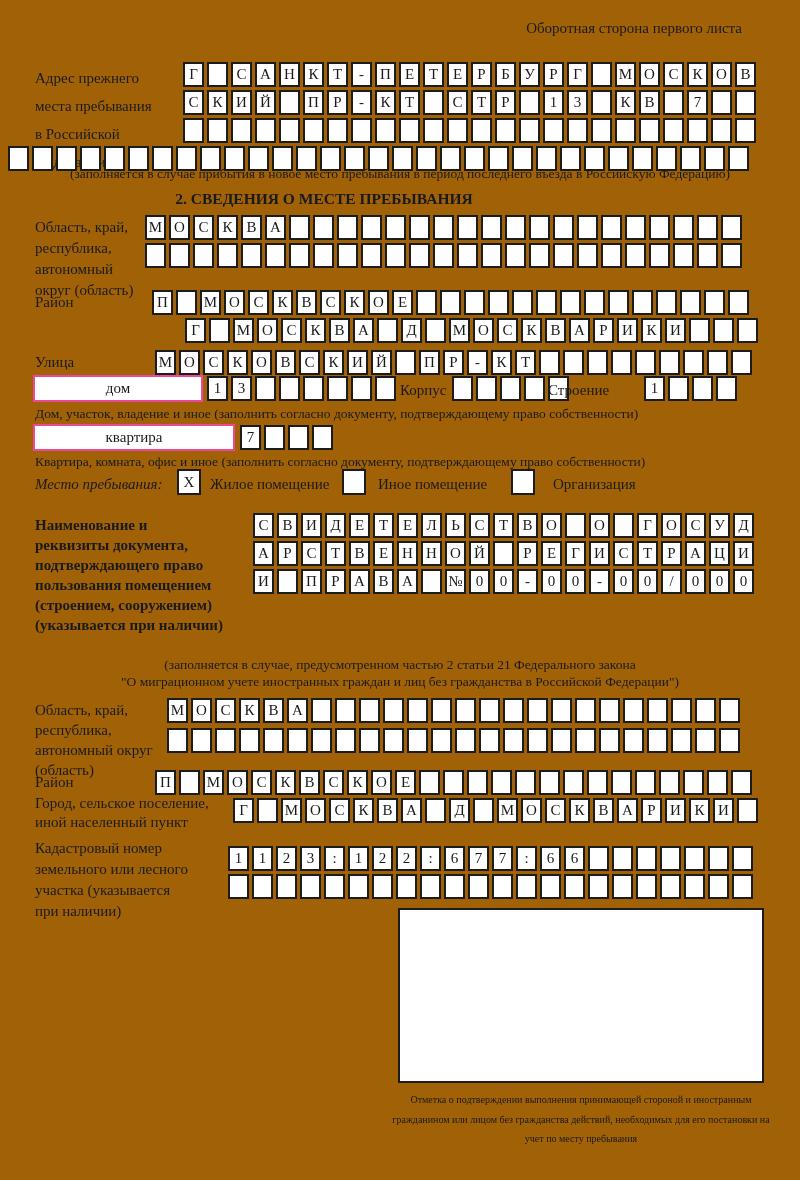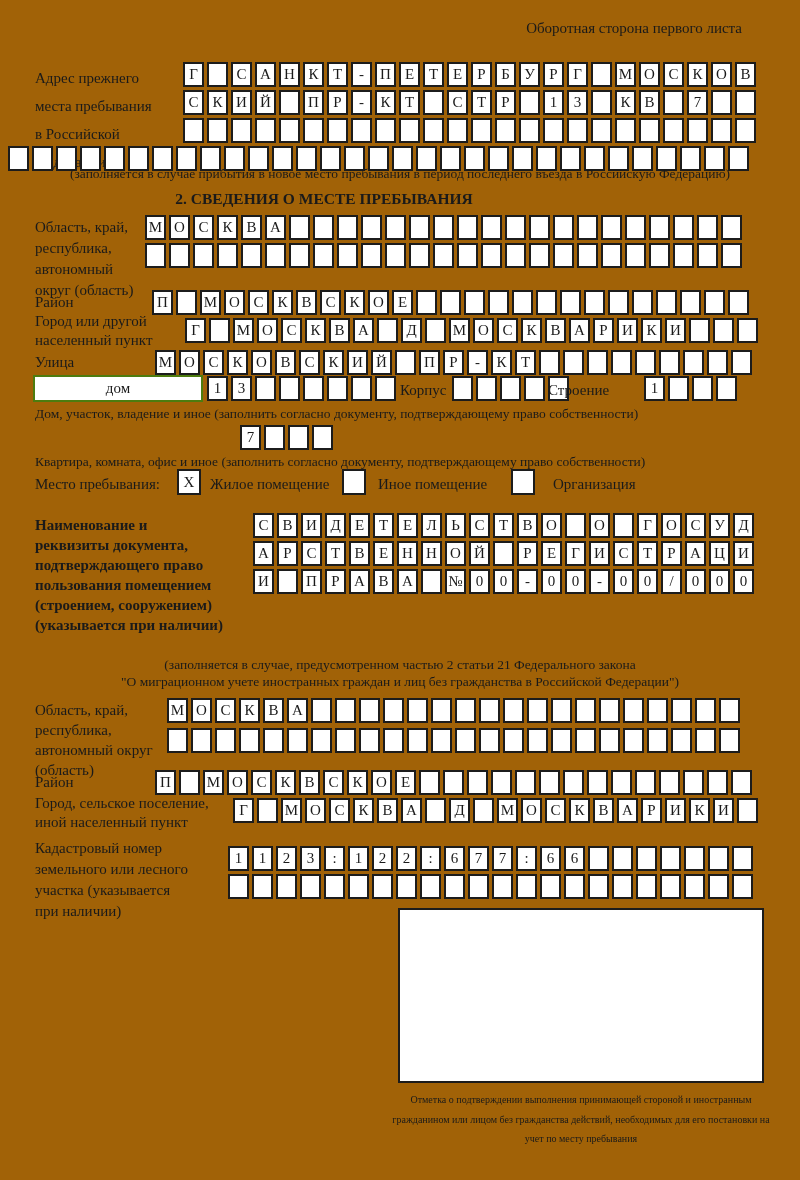--- a/index.html
+++ b/index.html
@@ -15,21 +15,21 @@
   .center{text-align:center;}
   .bold{font-weight:bold;}
   .cells{display:flex;gap:3px;position:absolute;}
   .cell{
     flex:none;width:21px;height:25px;box-sizing:border-box;
     border:2px solid #1c1c1c;background:#fff;
     font-size:15px;line-height:21px;text-align:center;
     font-family:"Liberation Serif","DejaVu Serif",serif;
   }
   .widebox{
-    position:absolute;box-sizing:border-box;border:2px solid #4d7c0f;
+    position:absolute;box-sizing:border-box;border:2px solid #ec4899;
     display:flex;align-items:center;justify-content:center;
     font-size:15px;background:#fff;
   }
   .checkbox{
     position:absolute;width:24px;height:26px;box-sizing:border-box;
     border:2px solid #1c1c1c;font-size:15px;line-height:22px;text-align:center;background:#fff;
   }
   .bigbox{
     position:absolute;left:398px;top:908px;width:366px;height:175px;
     box-sizing:border-box;border:2px solid #1c1c1c;background:#fff;
@@ -236,21 +236,20 @@
       <span class="cell"></span>
       <span class="cell"></span>
       <span class="cell"></span>
       <span class="cell"></span>
       <span class="cell"></span>
       <span class="cell"></span>
       <span class="cell"></span>
       <span class="cell"></span>
     </div>
 
-  <div class="abs lbl" style="left:35px;top:312px;width:155px;line-height:19px;">Город или другой населенный пункт</div>
   <div class="cells" style="left:185px;top:318px;">
       <span class="cell">Г</span>
       <span class="cell"></span>
       <span class="cell">М</span>
       <span class="cell">О</span>
       <span class="cell">С</span>
       <span class="cell">К</span>
       <span class="cell">В</span>
       <span class="cell">А</span>
       <span class="cell"></span>
@@ -321,29 +320,30 @@
     </div>
   <div class="abs lbl" style="left:548px;top:380px;">Строение</div>
   <div class="cells" style="left:644px;top:376px;">
       <span class="cell">1</span>
       <span class="cell"></span>
       <span class="cell"></span>
       <span class="cell"></span>
     </div>
   <div class="abs small" style="left:35px;top:406px;">Дом, участок, владение и иное (заполнить согласно документу, подтверждающему право собственности)</div>
 
+  <div class="widebox" style="left:33px;top:424px;width:202px;height:27px;">квартира</div>
   <div class="cells" style="left:240px;top:425px;">
       <span class="cell">7</span>
       <span class="cell"></span>
       <span class="cell"></span>
       <span class="cell"></span>
     </div>
   <div class="abs small" style="left:35px;top:454px;">Квартира, комната, офис и иное (заполнить согласно документу, подтверждающему право собственности)</div>
 
-  <div class="abs lbl" style="left:35px;top:474px;">Место пребывания:</div>
+  <div class="abs lbl" style="left:35px;top:474px;font-style:italic;">Место пребывания:</div>
   <div class="checkbox" style="left:177px;top:469px;">X</div>
   <div class="abs lbl" style="left:210px;top:474px;">Жилое помещение</div>
   <div class="checkbox" style="left:342px;top:469px;"></div>
   <div class="abs lbl" style="left:378px;top:474px;">Иное помещение</div>
   <div class="checkbox" style="left:511px;top:469px;"></div>
   <div class="abs lbl" style="left:553px;top:474px;">Организация</div>
 
   <div class="abs lbl" style="left:35px;top:515px;width:190px;line-height:20px;font-weight:bold;">Наименование и реквизиты документа, подтверждающего право пользования помещением (строением, сооружением) (указывается при наличии)</div>
   <div class="cells" style="left:253px;top:513px;">
       <span class="cell">С</span>

